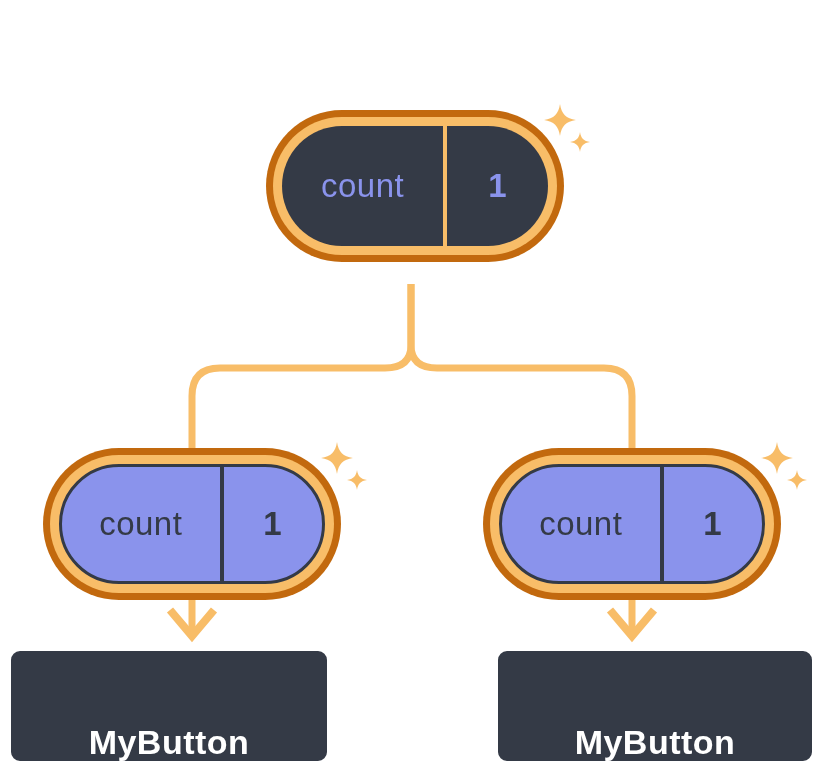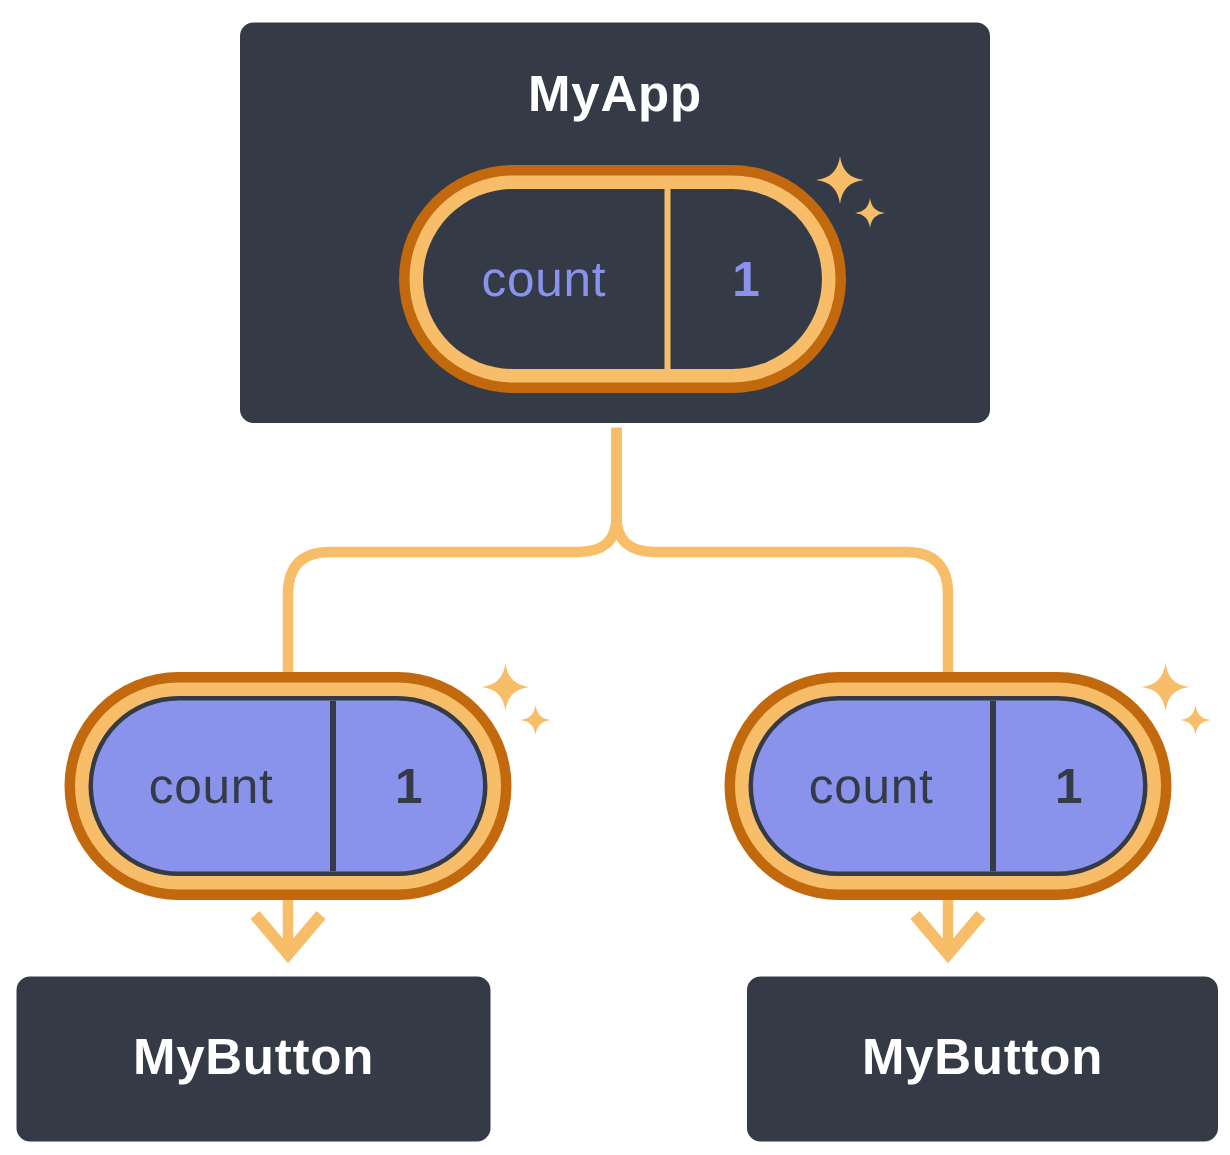--- a/index.html
+++ b/index.html
@@ -60,21 +60,21 @@
   .card-title {
     color: var(--textLight);
     font-size: 34px;
     font-weight: bold;
     letter-spacing: 0.5px;
     text-align: center;
     line-height: 1.1;
   }
   .button-card {
     display: flex;
-    align-items: center;
+    align-items: flex-end;
     justify-content: center;
   }
   .button-left  { left: 8px;   top: 648px; width: 322px; height: 116px; }
   .button-right { left: 495px; top: 648px; width: 320px; height: 116px; }
 
   .pill {
     position: absolute;
     width: 298px; height: 152px;
     border-radius: 999px;
     background: var(--orangeDark);
@@ -136,23 +136,20 @@
 
 <div class="canvas">
 
   <svg class="connectors" viewBox="0 0 820 770" aria-hidden="true">
     <path class="wire" d="M411 284 L411 345 Q411 368 385 368 L220 368 Q192 368 192 396 L192 637"></path>
     <path class="wire" d="M411 284 L411 345 Q411 368 437 368 L604 368 Q632 368 632 396 L632 637"></path>
     <path class="chev" d="M170 610 L192 636 L214 610"></path>
     <path class="chev" d="M610 610 L632 636 L654 610"></path>
   </svg>
 
-  <div class="card app-card">
-    <div class="card-title">MyApp</div>
-  </div>
 
   <div class="pill pill-root">
     <div class="pill-mid">
       <div class="pill-inner">
         <div class="cell cell-name">count</div>
         <div class="pill-divider"></div>
         <div class="cell cell-value">1</div>
       </div>
     </div>
     <svg class="sparkles" aria-hidden="true">

